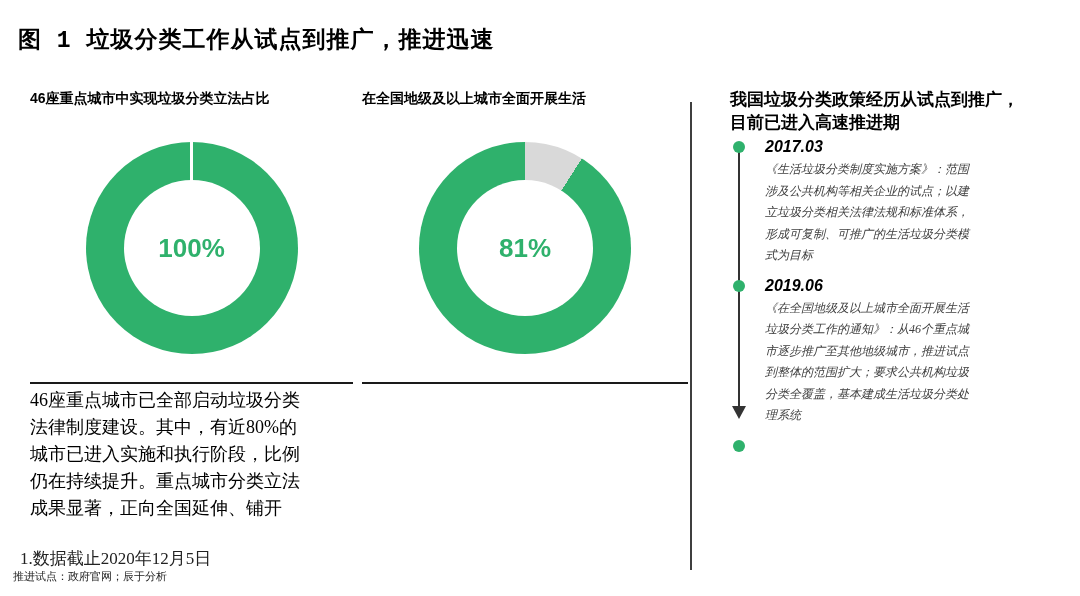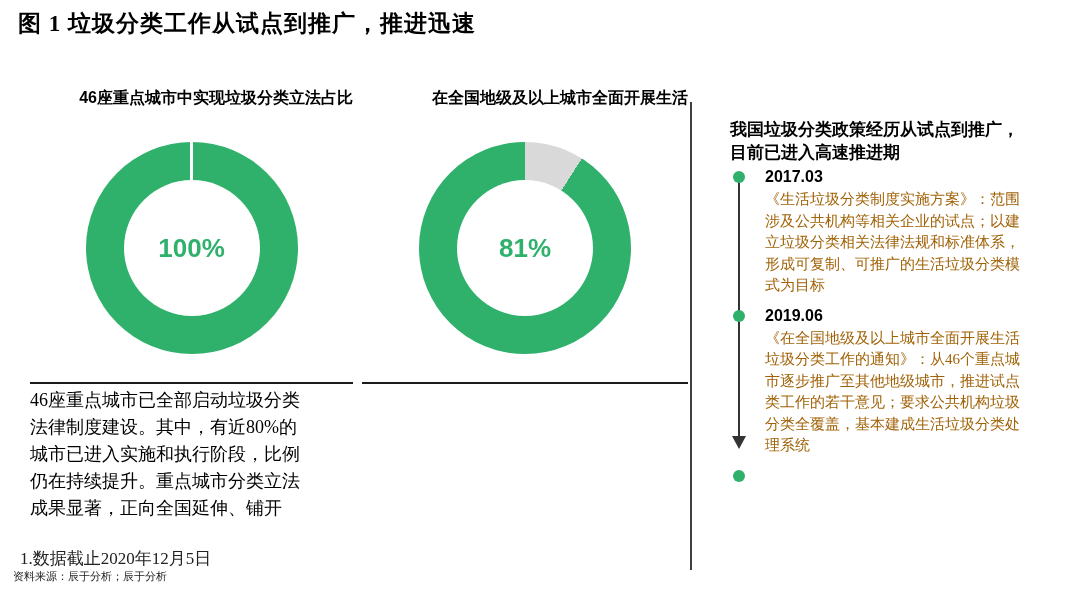--- a/index.html
+++ b/index.html
@@ -10,37 +10,37 @@
     height: 596px;
     background: #ffffff;
     overflow: hidden;
     font-family: "Liberation Serif", "DejaVu Serif", serif;
     color: #111;
   }
   .pre { white-space: pre-line; }
 
   .page-title {
     position: absolute;
-    left: 18px; top: 8px;
-    font-family: Liberation Serif, serif;
+    left: 18px; top: 24px;
+    font-family: Liberation Mono, monospace;
     font-weight: bold;
     font-size: 23px;
     letter-spacing: 1px;
     color: #000;
   }
 
   .chart-col { position: absolute; top: 86px; }
   .col-left  { left: 30px;  width: 323px; }
   .col-mid   { left: 362px; width: 326px; }
 
   .chart-title {
-    text-align: right;
+    text-align: left;
     font-family: "Liberation Sans", "DejaVu Sans", sans-serif;
     font-weight: bold;
-    font-size: 16px;
+    font-size: 14px;
     line-height: 24px;
     color: #000;
   }
 
   .donut {
     position: relative;
     width: 212px; height: 212px;
     margin: 32px auto 0;
     border-radius: 50%;
     background: #2fb16c; 
@@ -96,25 +96,25 @@
     position: absolute;
     left: 712px; top: 88px;
     width: 360px;
   }
   .right-header {
     margin-left: 18px;
     font-weight: bold;
     font-size: 17px;
     line-height: 23px;
     color: #000;
-    margin-top: 30px;
   }
   .timeline {
     position: relative;
     margin-top: 2px;
+    font-style: italic;
   }
   .tl-line {
     position: absolute;
     left: 26px; top: 8px; bottom: 20px;
     width: 2px;
     background: #333;
   }
   .tl-arrow {
     position: absolute;
     left: 20px; bottom: 8px;
@@ -136,23 +136,23 @@
   }
   .tl-date {
     font-family: "Liberation Sans", "DejaVu Sans", sans-serif;
     font-weight: bold;
     font-size: 16px;
     line-height: 21px;
     color: #000;
   }
   .tl-body {
     margin: 2px 0 8px;
-    font-size: 15px;
+    font-size: 12px;
     line-height: 21.5px;
-    color: #a16207;
+    color: #404040;
   }
 
   .footnote-1 {
     position: absolute;
     left: 20px; top: 547px;
     font-size: 17px;
     color: #222;
   }
   .footnote-2 {
     position: absolute;
@@ -209,27 +209,27 @@
 形成可复制、可推广的生活垃圾分类模
 式为目标</div>
       </div>
 
       <div class="tl-entry">
         <div class="tl-dot"></div>
         <div class="tl-date">2019.06</div>
         <div class="tl-body pre">《在全国地级及以上城市全面开展生活
 垃圾分类工作的通知》：从46个重点城
 市逐步推广至其他地级城市，推进试点
-类工作的若干意见；要求公共机构垃圾
+到整体的范围扩大；要求公共机构垃圾
 分类全覆盖，基本建成生活垃圾分类处
 理系统</div>
       </div>
 
       <div class="tl-entry">
         <div class="tl-dot"></div>
       </div>
     </div>
   </div>
 
   <div class="footnote-1">1.数据截止2020年12月5日</div>
-  <div class="footnote-2">资料来源：辰于分析；辰于分析</div>
+  <div class="footnote-2">推进试点：政府官网；辰于分析</div>
 
 </div>
 
 </body></html>

